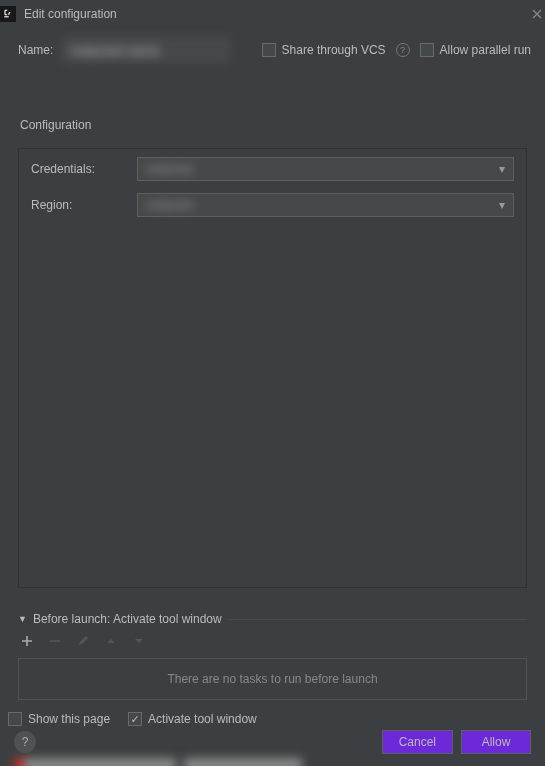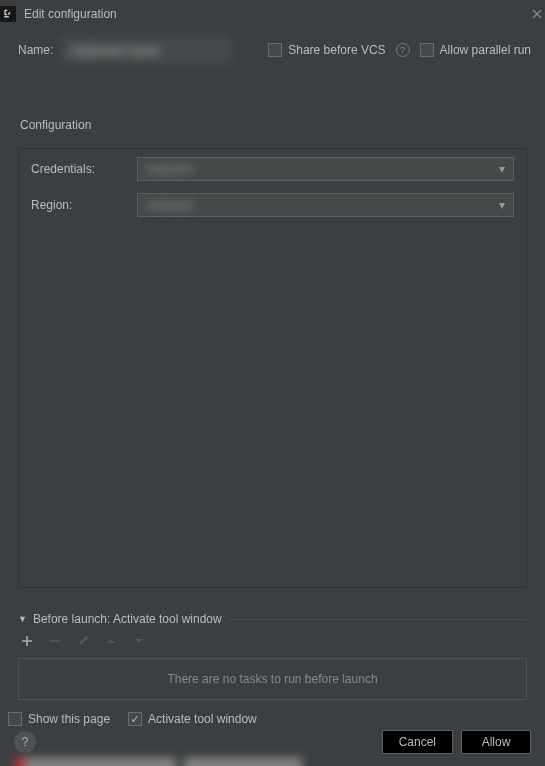--- a/index.html
+++ b/index.html
@@ -197,21 +197,21 @@
       align-items: center;
       justify-content: center;
       color: #aaa;
       font-size: 12px;
       cursor: pointer;
     }
     .btn {
       height: 24px;
       padding: 0 16px;
       border: 1px solid #5e6060;
-      background: #000000;
+      background: #6d28d9;
       color: #bbbbbb;
       display: flex;
       align-items: center;
       justify-content: center;
       min-width: 70px;
       cursor: pointer;
     }
     .btn.primary {
       background: #365880;
       border-color: #4c708c;
@@ -237,21 +237,21 @@
       </svg>
   </div>
 </div>
 
 <div class="form-row">
   <span class="label">Name:</span>
   <input class="name-input" value="redacted-name" style="">
   <div class="spacer"></div>
   <label class="checkbox-label">
     <span class="checkbox"></span>
-    <span>Share before VCS</span>
+    <span>Share through VCS</span>
   </label>
   <span class="help-icon">?</span>
   <label class="checkbox-label">
     <span class="checkbox"></span>
     <span>Allow parallel run</span>
   </label>
 </div>
 
 <div class="tabs">
   <div class="tab">Configuration</div>

